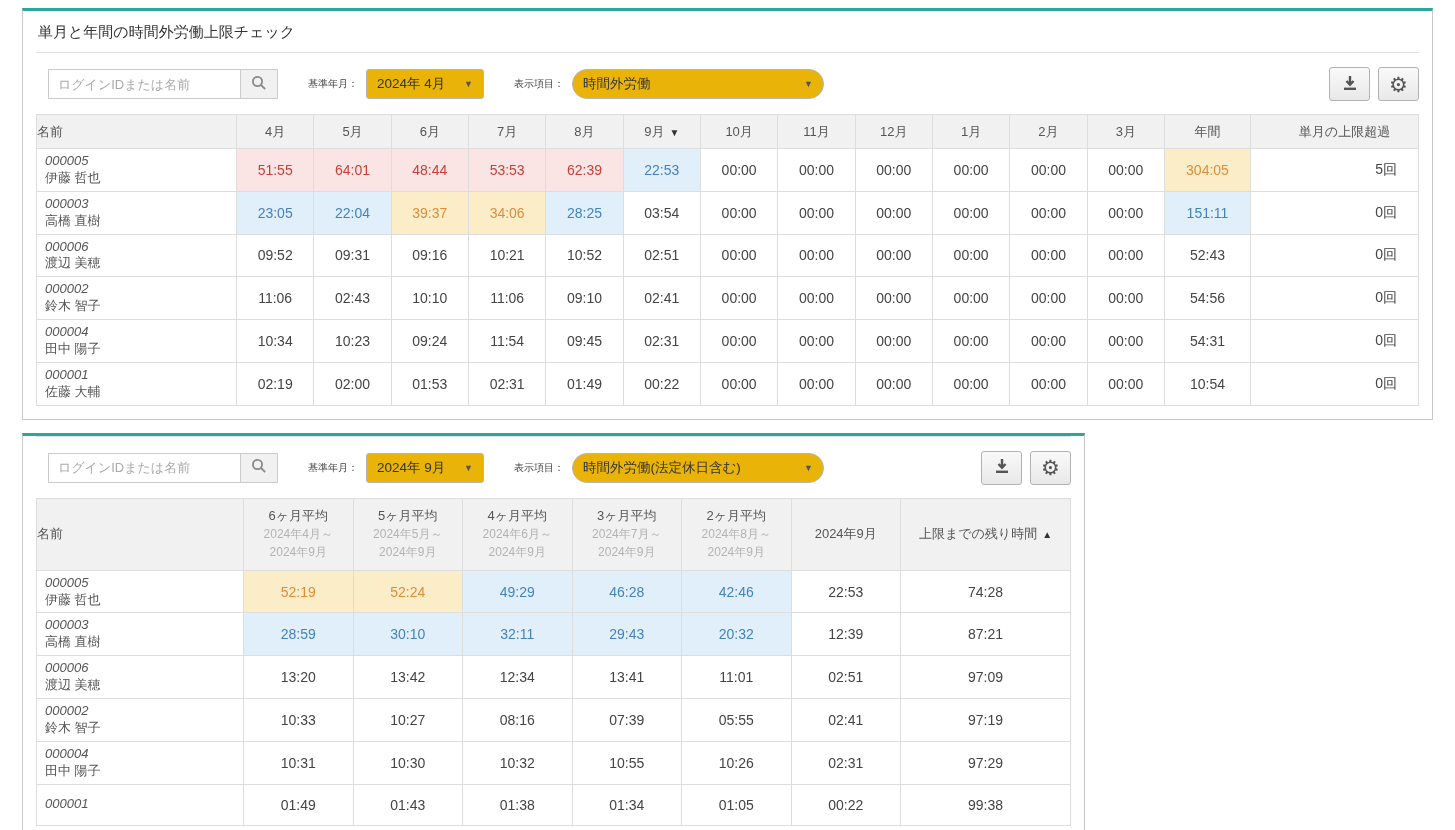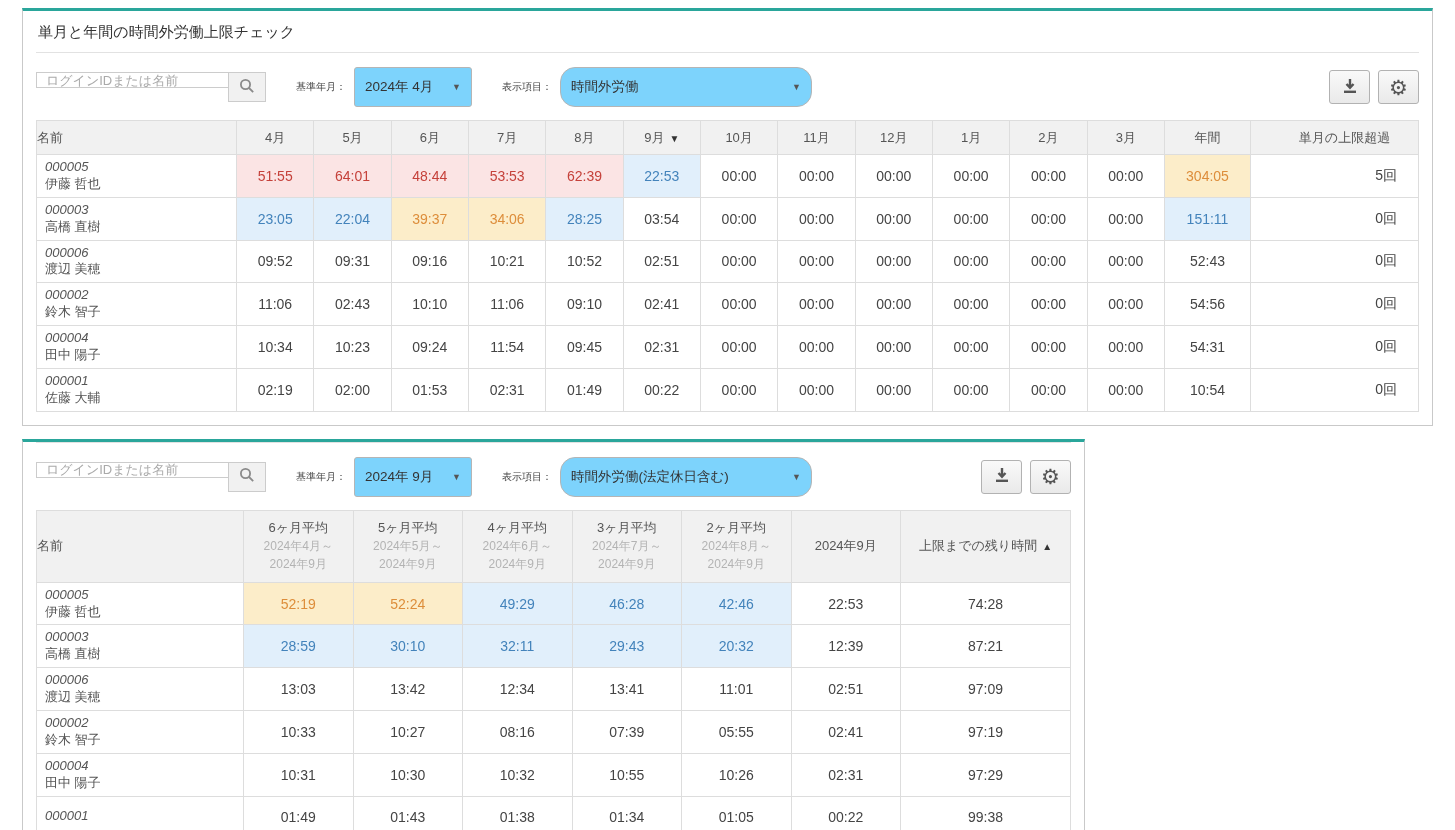--- a/index.html
+++ b/index.html
@@ -24,43 +24,44 @@
     padding: 12px 2px 10px 2px;
   }
   .divider { border-top: 1px solid #e2e2e2; }
   .filter-bar {
     display: flex;
     align-items: center;
     padding: 14px 0 13px 0;
   }
   .search-group { display: flex; }
   .search-input {
-    width: 192px; height: 16px;
+    width: 192px; height: 30px;
     border: 1px solid #ccc;
     border-right: none;
     padding: 0 9px;
     font-size: 13px;
     color: #444;
     outline: none;
     font-family: inherit;
+    margin-left: 12px;
   }
   .search-input::placeholder { color: #aaa; }
   .search-btn {
     width: 38px; height: 30px;
     border: 1px solid #ccc;
     background: #f1f1f1;
     cursor: pointer;
     display: flex; align-items: center; justify-content: center;
   }
   .flt-label { font-size: 10px; color: #444; margin-left: 30px; margin-right: 8px; }
   .select {
-    height: 40px;
+    height: 30px;
     border: 1px solid #b5b5b5;
     border-radius: 3px;
-    background: #7dd3fc;
+    background: #eab308;
     display: flex;
     align-items: center;
     justify-content: space-between;
     padding: 0 10px;
     font-size: 13.5px;
     color: #333;
     cursor: pointer;
   }
   .select-month { width: 118px; }
   .select-item { width: 252px; border-radius: 15px; }
@@ -396,21 +397,21 @@
           <td class="c-blue">29:43</td>
           <td class="c-blue">20:32</td>
           <td>12:39</td>
           <td>87:21</td>
         </tr>
         <tr>
           <td class="name-cell">
             <div class="emp-id">000006</div>
             <div class="emp-name">渡辺 美穂</div>
           </td>
-          <td>13:03</td>
+          <td>13:20</td>
           <td>13:42</td>
           <td>12:34</td>
           <td>13:41</td>
           <td>11:01</td>
           <td>02:51</td>
           <td>97:09</td>
         </tr>
         <tr>
           <td class="name-cell">
             <div class="emp-id">000002</div>

